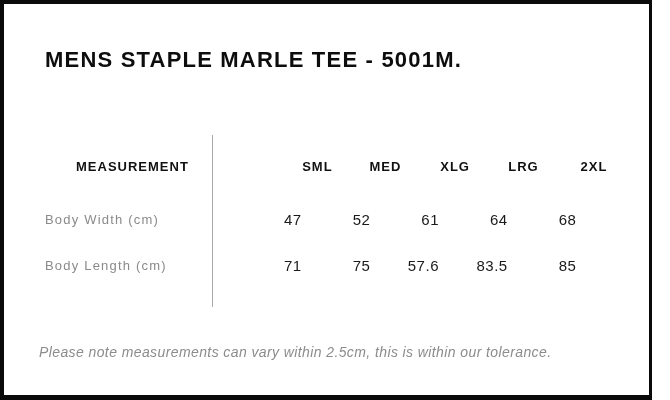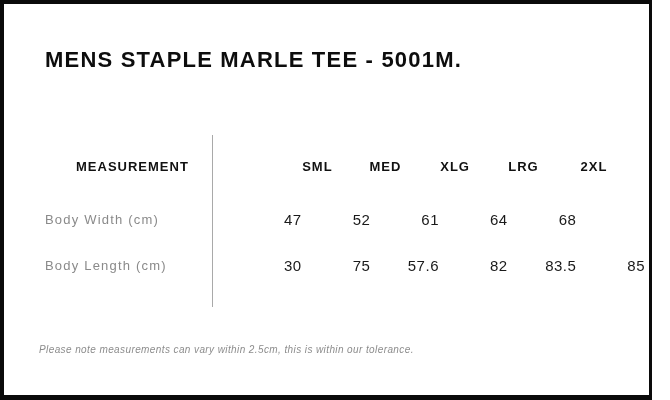--- a/index.html
+++ b/index.html
@@ -70,21 +70,21 @@
   .value {
     font-size: 15px;
     letter-spacing: 0.5px;
     color: #1a1a1a;
   }
   .note {
     position: absolute;
     left: 35px;
     top: 340px;
     margin: 0;
-    font-size: 10px;
+    font-size: 14px;
     font-style: italic;
     letter-spacing: 0.4px;
     color: #8c8c8c;
     white-space: nowrap;
   }
 </style>
 </head>
 <body>
 
 <div class="frame">
@@ -108,24 +108,23 @@
       <div class="cell label-cell row-label">Body Width (cm)</div>
       <div class="cell size-cell value">47</div>
       <div class="cell size-cell value">52</div>
       <div class="cell size-cell value">61</div>
       <div class="cell size-cell value">64</div>
       <div class="cell size-cell value">68</div>
     </div>
 
     <div class="trow r2">
       <div class="cell label-cell row-label">Body Length (cm)</div>
-      <div class="cell size-cell value">30</div>
+      <div class="cell size-cell value">71</div>
       <div class="cell size-cell value">75</div>
       <div class="cell size-cell value">57.6</div>
-      <div class="cell size-cell value">82</div>
       <div class="cell size-cell value">83.5</div>
       <div class="cell size-cell value">85</div>
     </div>
   </div>
 
   <p class="note">Please note measurements can vary within 2.5cm, this is within our tolerance.</p>
 
 </div>
 
 </body></html>

